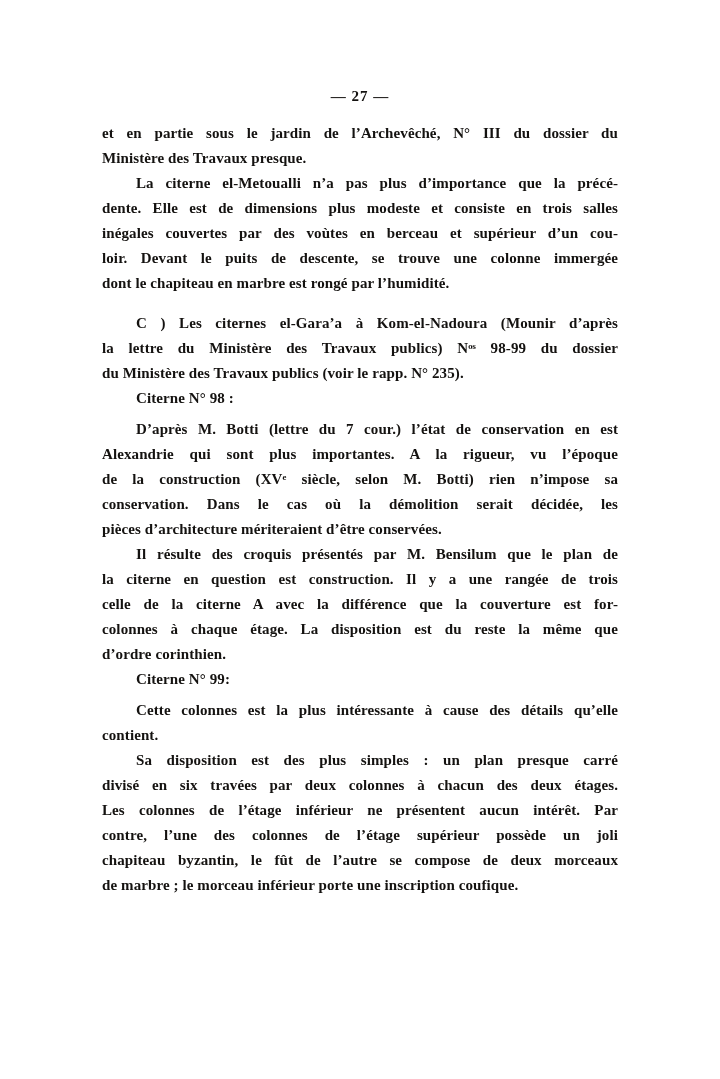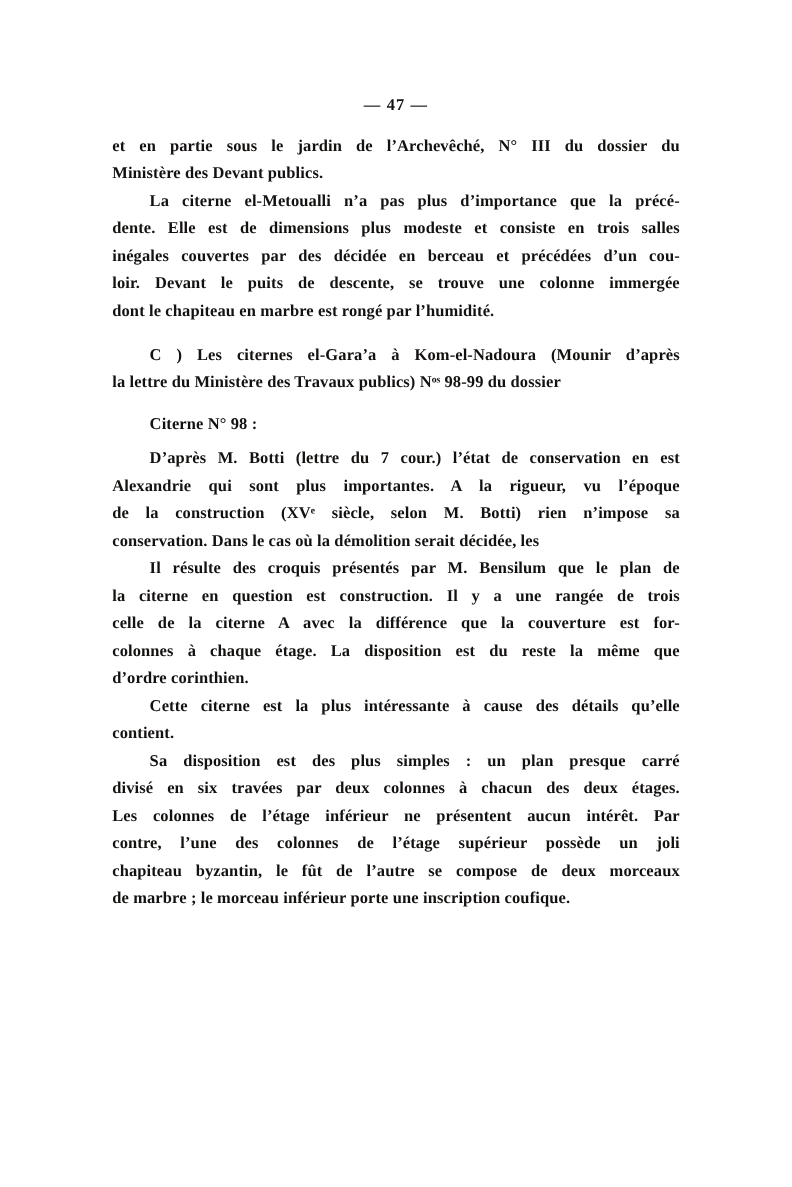--- a/index.html
+++ b/index.html
@@ -41,70 +41,73 @@
   }
   .para .line:last-child {
     text-align-last: left;
     -moz-text-align-last: left;
   }
   .para .line:first-child { text-indent: 34px; }
   .para.no-indent .line:first-child { text-indent: 0; }
   .section-start { margin-top: 15px; }
   .heading {
     text-indent: 34px;
-    margin-top: 13px;
+    margin-top: 0;
     margin-bottom: 6px;
   }
 </style>
 </head>
 <body>
 
 <main class="page">
   <div class="content">
 
-    <div class="page-number">— 47 —</div>
+    <div class="page-number">— 27 —</div>
 
     <div class="para no-indent">
         <div class="line">et en partie sous le jardin de l’Archevêché, N° III du dossier du</div>
-        <div class="line">Ministère des Devant publics.</div>
+        <div class="line">Ministère des Travaux presque.</div>
       </div>
 
     <div class="para">
         <div class="line">La citerne el-Metoualli n’a pas plus d’importance que la précé-</div>
         <div class="line">dente. Elle est de dimensions plus modeste et consiste en trois salles</div>
-        <div class="line">inégales couvertes par des décidée en berceau et précédées d’un cou-</div>
+        <div class="line">inégales couvertes par des voùtes en berceau et supérieur d’un cou-</div>
         <div class="line">loir. Devant le puits de descente, se trouve une colonne immergée</div>
         <div class="line">dont le chapiteau en marbre est rongé par l’humidité.</div>
       </div>
 
     <div class="para section-start">
         <div class="line">C ) Les citernes el-Gara’a à Kom-el-Nadoura (Mounir d’après</div>
         <div class="line">la lettre du Ministère des Travaux publics) Nᵒˢ 98-99 du dossier</div>
+        <div class="line">du Ministère des Travaux publics (voir le rapp. N° 235).</div>
       </div>
 
     <div class="heading">Citerne N° 98 :</div>
 
     <div class="para">
         <div class="line">D’après M. Botti (lettre du 7 cour.) l’état de conservation en est</div>
         <div class="line">Alexandrie qui sont plus importantes. A la rigueur, vu l’époque</div>
         <div class="line">de la construction (XVᵉ siècle, selon M. Botti) rien n’impose sa</div>
         <div class="line">conservation. Dans le cas où la démolition serait décidée, les</div>
+        <div class="line">pièces d’architecture mériteraient d’être conservées.</div>
       </div>
 
     <div class="para">
         <div class="line">Il résulte des croquis présentés par M. Bensilum que le plan de</div>
         <div class="line">la citerne en question est construction. Il y a une rangée de trois</div>
         <div class="line">celle de la citerne A avec la différence que la couverture est for-</div>
         <div class="line">colonnes à chaque étage. La disposition est du reste la même que</div>
         <div class="line">d’ordre corinthien.</div>
       </div>
 
+    <div class="heading">Citerne N° 99:</div>
 
     <div class="para">
-        <div class="line">Cette citerne est la plus intéressante à cause des détails qu’elle</div>
+        <div class="line">Cette colonnes est la plus intéressante à cause des détails qu’elle</div>
         <div class="line">contient.</div>
       </div>
 
     <div class="para">
         <div class="line">Sa disposition est des plus simples : un plan presque carré</div>
         <div class="line">divisé en six travées par deux colonnes à chacun des deux étages.</div>
         <div class="line">Les colonnes de l’étage inférieur ne présentent aucun intérêt. Par</div>
         <div class="line">contre, l’une des colonnes de l’étage supérieur possède un joli</div>
         <div class="line">chapiteau byzantin, le fût de l’autre se compose de deux morceaux</div>
         <div class="line">de marbre ; le morceau inférieur porte une inscription coufique.</div>

